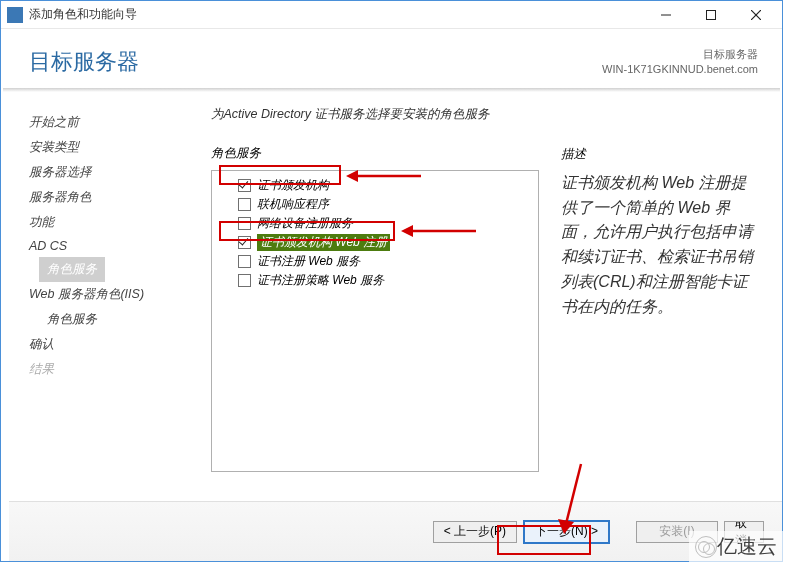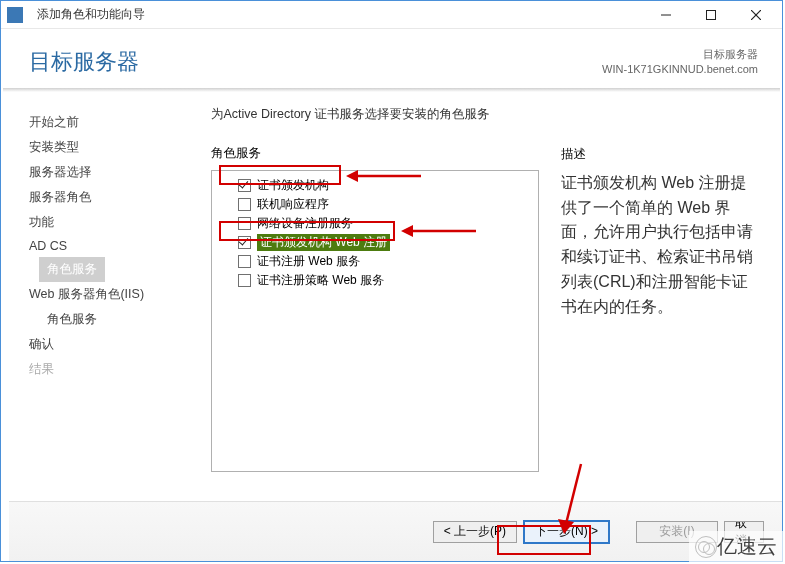--- a/index.html
+++ b/index.html
@@ -19,40 +19,39 @@
     height: 562px;
     position: relative;
     background: #fff;
   }
   .titlebar {
     height: 28px;
     display: flex;
     align-items: center;
     padding: 0 4px 0 6px;
     border-bottom: 1px solid #e8e8e8;
-    gap: 8px;
   }
   .titlebar .icon { width: 16px; height: 16px; margin-right: 6px; background:#3b78b5; }
   .titlebar .title { flex: 1; color: #333; }
   .winbtns { display: flex; }
   .winbtn {
     width: 45px; height: 26px; display: flex; align-items: center; justify-content: center;
     color: #222;
   }
   .body { position: relative; height: calc(100% - 28px); }
   .header-area {
     padding: 18px 24px 10px 28px;
     display: flex;
     align-items: flex-start;
     justify-content: space-between;
   }
   .page-title { color: #2b6aa3; font-size: 22px; font-weight: 400; }
   .target { text-align: right; color: #666; font-size: 11px; line-height: 1.4; }
   .gradbar { height: 4px; background: linear-gradient(#d0d0d0,#fff); margin: 0 2px; }
-  .main { display: flex; padding: 0 0 0 0; height: 380px; }
+  .main { display: flex; padding: 0 0 0 0; height: 380px; font-style: italic; }
   .sidebar {
     width: 190px;
     padding: 18px 0 0 28px;
   }
   .nav-item {
     color: #444; padding: 4px 0; font-size: 12.5px; cursor: default;
   }
   .nav-item.sub { padding-left: 18px; }
   .nav-item.active {
     background: #cfcfcf; color: #fff; padding: 4px 8px; margin-left: 10px; display: inline-block;

